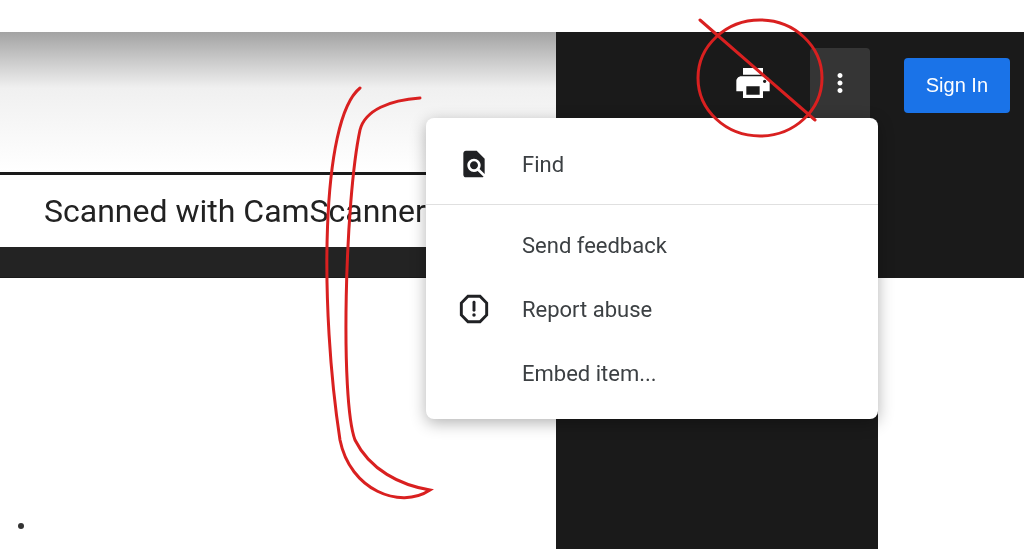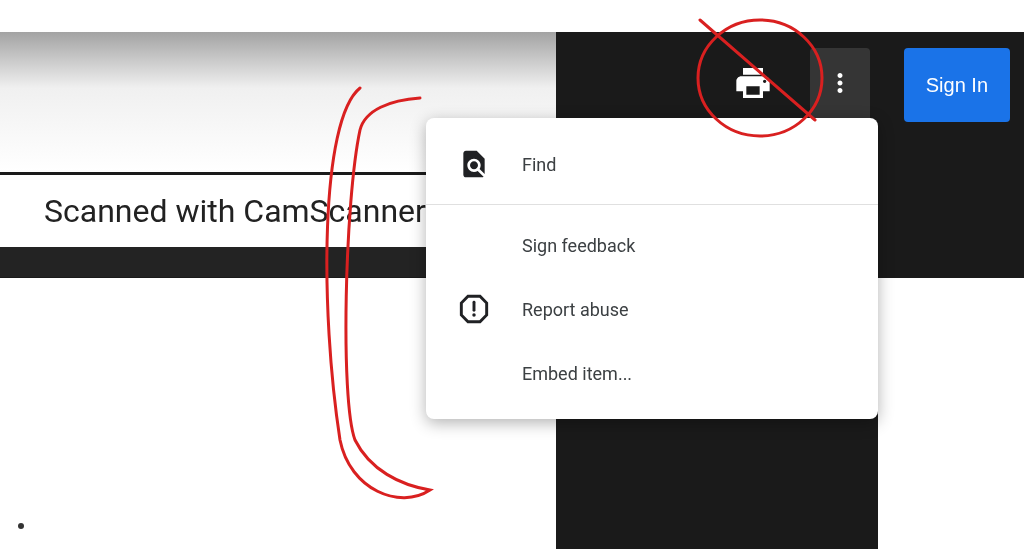--- a/index.html
+++ b/index.html
@@ -65,20 +65,21 @@
       width: 322px;
       height: 271px;
       background: #1a1a1a;
     }
     .toolbar {
       position: absolute;
       top: 48px;
       right: 0;
       height: 74px;
       display: flex;
+      align-items: center;
       gap: 20px;
     }
     .icon-btn {
       width: 74px;
       height: 74px;
       display: flex;
       align-items: center;
       justify-content: center;
       border-radius: 50%;
       cursor: pointer;
@@ -110,21 +111,21 @@
       border-radius: 8px;
       box-shadow: 0 4px 16px rgba(0,0,0,0.3);
       padding: 14px 0;
     }
     .menu-item {
       display: flex;
       align-items: center;
       height: 64px;
       padding: 0 28px;
       cursor: pointer;
-      font-size: 18px;
+      font-size: 22px;
       color: #3c4043;
     }
     .menu-icon {
       width: 40px;
       display: flex;
       justify-content: center;
       align-items: center;
       margin-right: 28px;
     }
     .menu-divider {
@@ -183,21 +184,21 @@
     <span class="menu-icon">
       <svg width="32" height="32" viewBox="0 0 24 24" fill="#202124">
           <path d="M20 19.59V8l-6-6H6c-1.1 0-1.99.9-1.99 2L4 20c0 1.1.89 2 1.99 2H18c.45 0 .85-.15 1.19-.4l-4.43-4.43c-.8.52-1.74.83-2.76.83-2.76 0-5-2.24-5-5s2.24-5 5-5 5 2.24 5 5c0 1.02-.31 1.96-.83 2.75L20 19.59zM9 13c0 1.66 1.34 3 3 3s3-1.34 3-3-1.34-3-3-3-3 1.34-3 3z"></path>
         </svg>
     </span>
     <span>Find</span>
   </div>
   <div class="menu-divider"></div>
   <div class="menu-item">
     <span class="menu-icon"></span>
-    <span>Sign feedback</span>
+    <span>Send feedback</span>
   </div>
   <div class="menu-item">
     <span class="menu-icon">
       <svg width="32" height="32" viewBox="0 0 24 24" fill="none" stroke="#202124" stroke-width="2.2">
           <polygon points="7.5,2.5 16.5,2.5 21.5,7.5 21.5,16.5 16.5,21.5 7.5,21.5 2.5,16.5 2.5,7.5"></polygon>
           <line x1="12" y1="7" x2="12" y2="13" stroke-linecap="round"></line>
           <circle cx="12" cy="16.5" r="1.3" fill="#202124" stroke="none"></circle>
         </svg>
     </span>
     <span>Report abuse</span>

